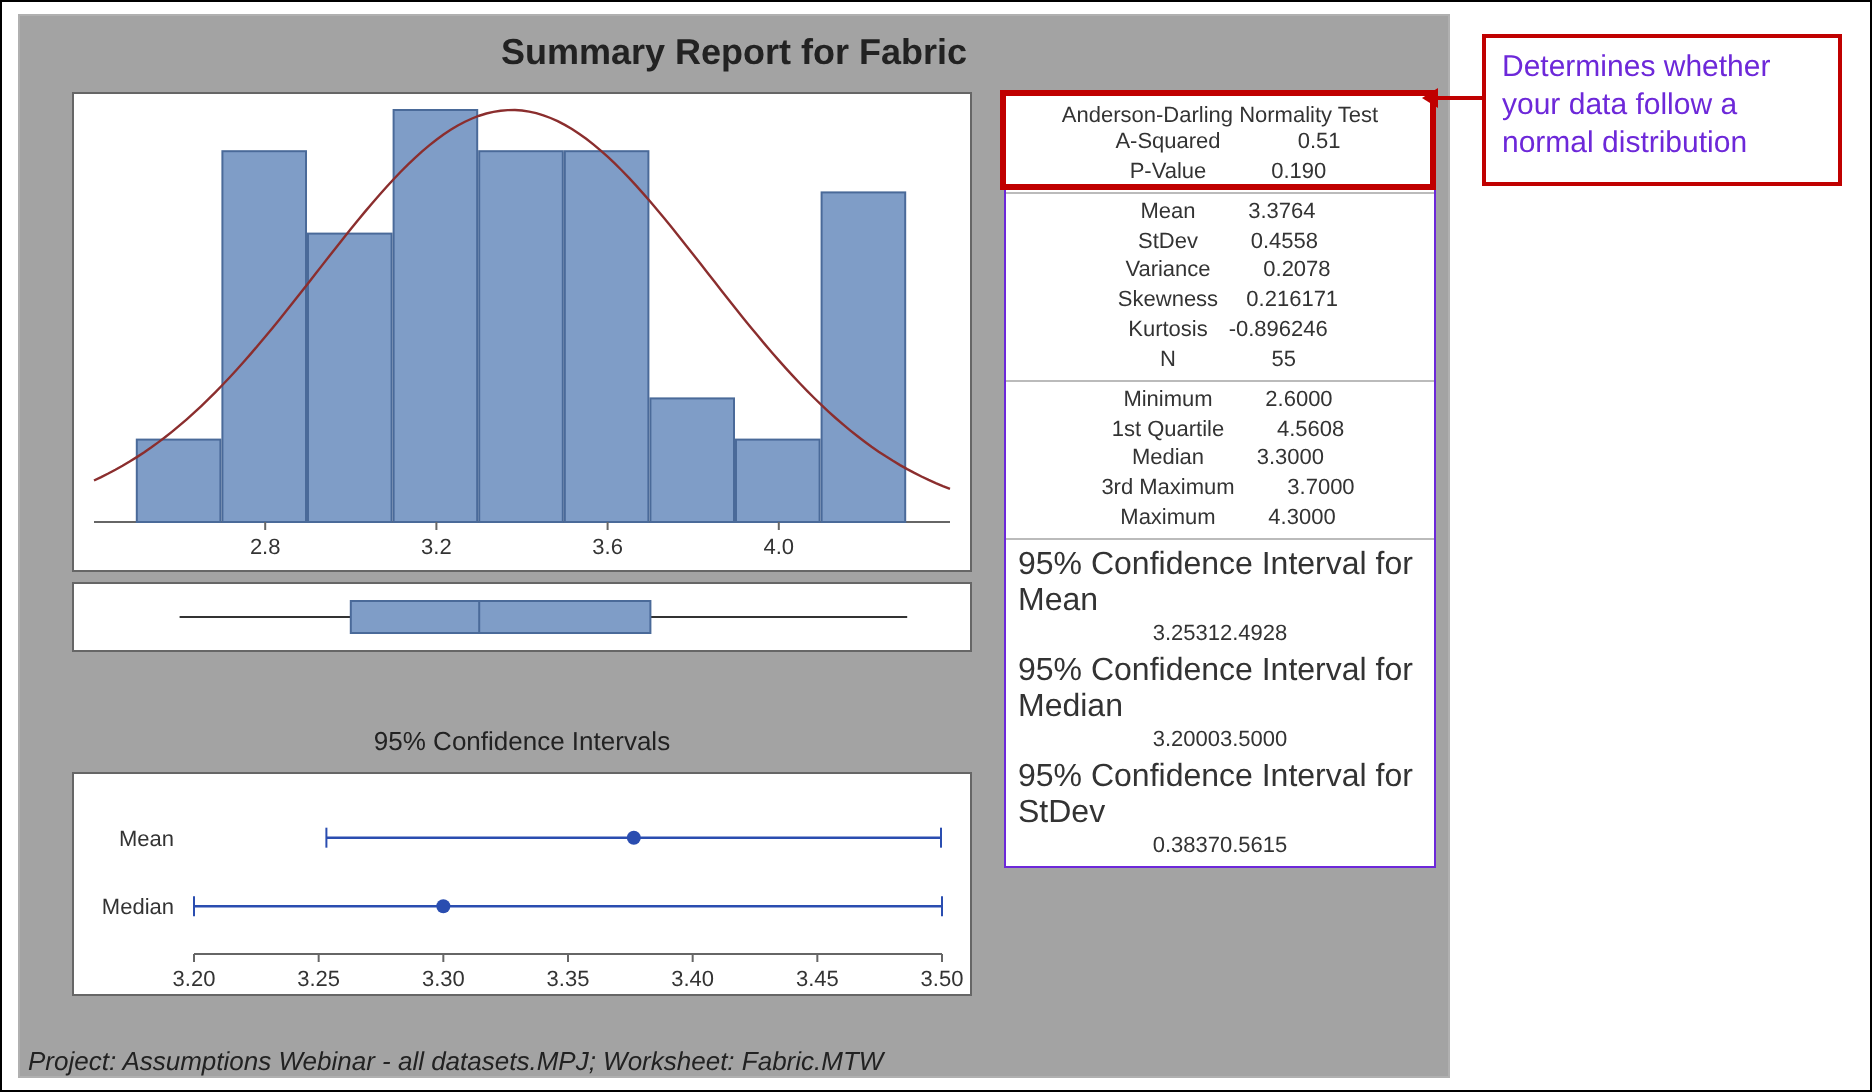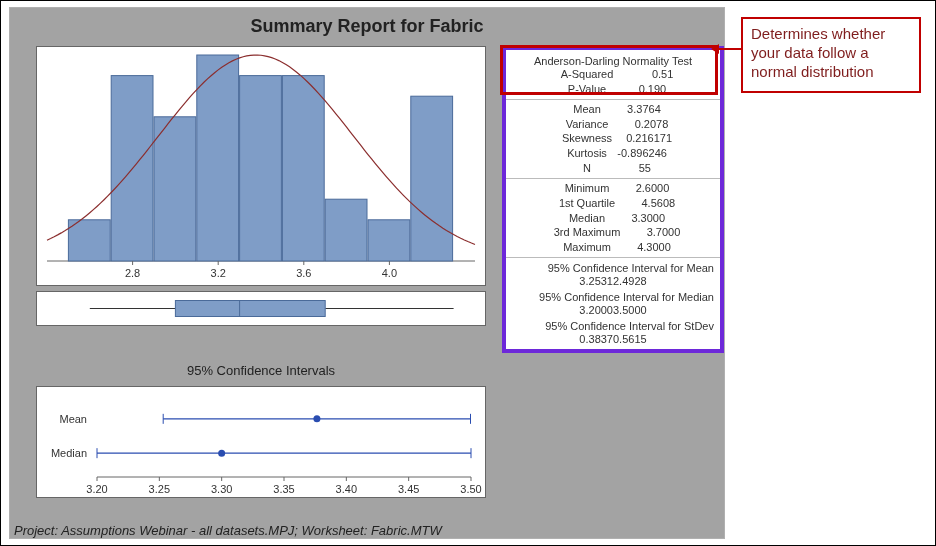--- a/index.html
+++ b/index.html
@@ -78,21 +78,21 @@
     border: 1px solid #666;
     box-sizing: border-box;
   }
 
   .stats-panel {
     position: absolute;
     left: 492px;
     top: 38px;
     width: 214px;
     background: white;
-    border: 4px solid #6d28d9;
+    border: 1px solid #6d28d9;
     font-size: 11px;
     color: #333;
   }
   .stats-panel .section { padding: 2px 6px; }
   .stats-panel .hr { border-top: 1px solid #bbb; height:0; }
   .stats-head {
     text-align: center;
     font-size: 11px;
     padding-top: 3px;
   }
@@ -102,22 +102,22 @@
     line-height: 1.35;
   }
   .row .label { padding-left: 18px; }
   .row .value { text-align: right; padding-right: 10px; min-width: 60px;}
   .ci-row {
     display:flex;
     justify-content: center;
     line-height: 1.35;
   }
   .ci-label {
-    text-align:right;
-    font-size: 11px;
+    text-align:left;
+    font-size: 16px;
     padding-top: 2px;
   }
   .highlight-box {
     position: absolute;
     border: 3px solid #c00000;
     box-sizing: border-box;
     pointer-events: none;
   }
   .footer-note {
     position:absolute;
@@ -129,21 +129,21 @@
   }
 
   .callout {
     position: absolute;
     left: 740px;
     top: 16px;
     width: 180px;
     border: 2px solid #c00000;
     background: white;
     font-size: 15px;
-    color: #7f1d1d;
+    color: #6d28d9;
     padding: 6px 8px 10px 8px;
     line-height: 1.25;
     box-sizing: border-box;
   }
   .callout-arrow {
     position: absolute;
     left: 716px;
     top: 47px;
     width: 24px;
     height: 2px;
@@ -254,20 +254,24 @@
             <span class="value">0.190</span>
           </div>
       </div>
       <div class="hr"></div>
       <div class="section">
         <div class="row">
             <span class="label">Mean</span>
             <span class="value">3.3764</span>
           </div>
         <div class="row">
+            <span class="label">StDev</span>
+            <span class="value">0.4558</span>
+          </div>
+        <div class="row">
             <span class="label">Variance</span>
             <span class="value">0.2078</span>
           </div>
         <div class="row">
             <span class="label">Skewness</span>
             <span class="value">0.216171</span>
           </div>
         <div class="row">
             <span class="label">Kurtosis</span>
             <span class="value">-0.896246</span>

